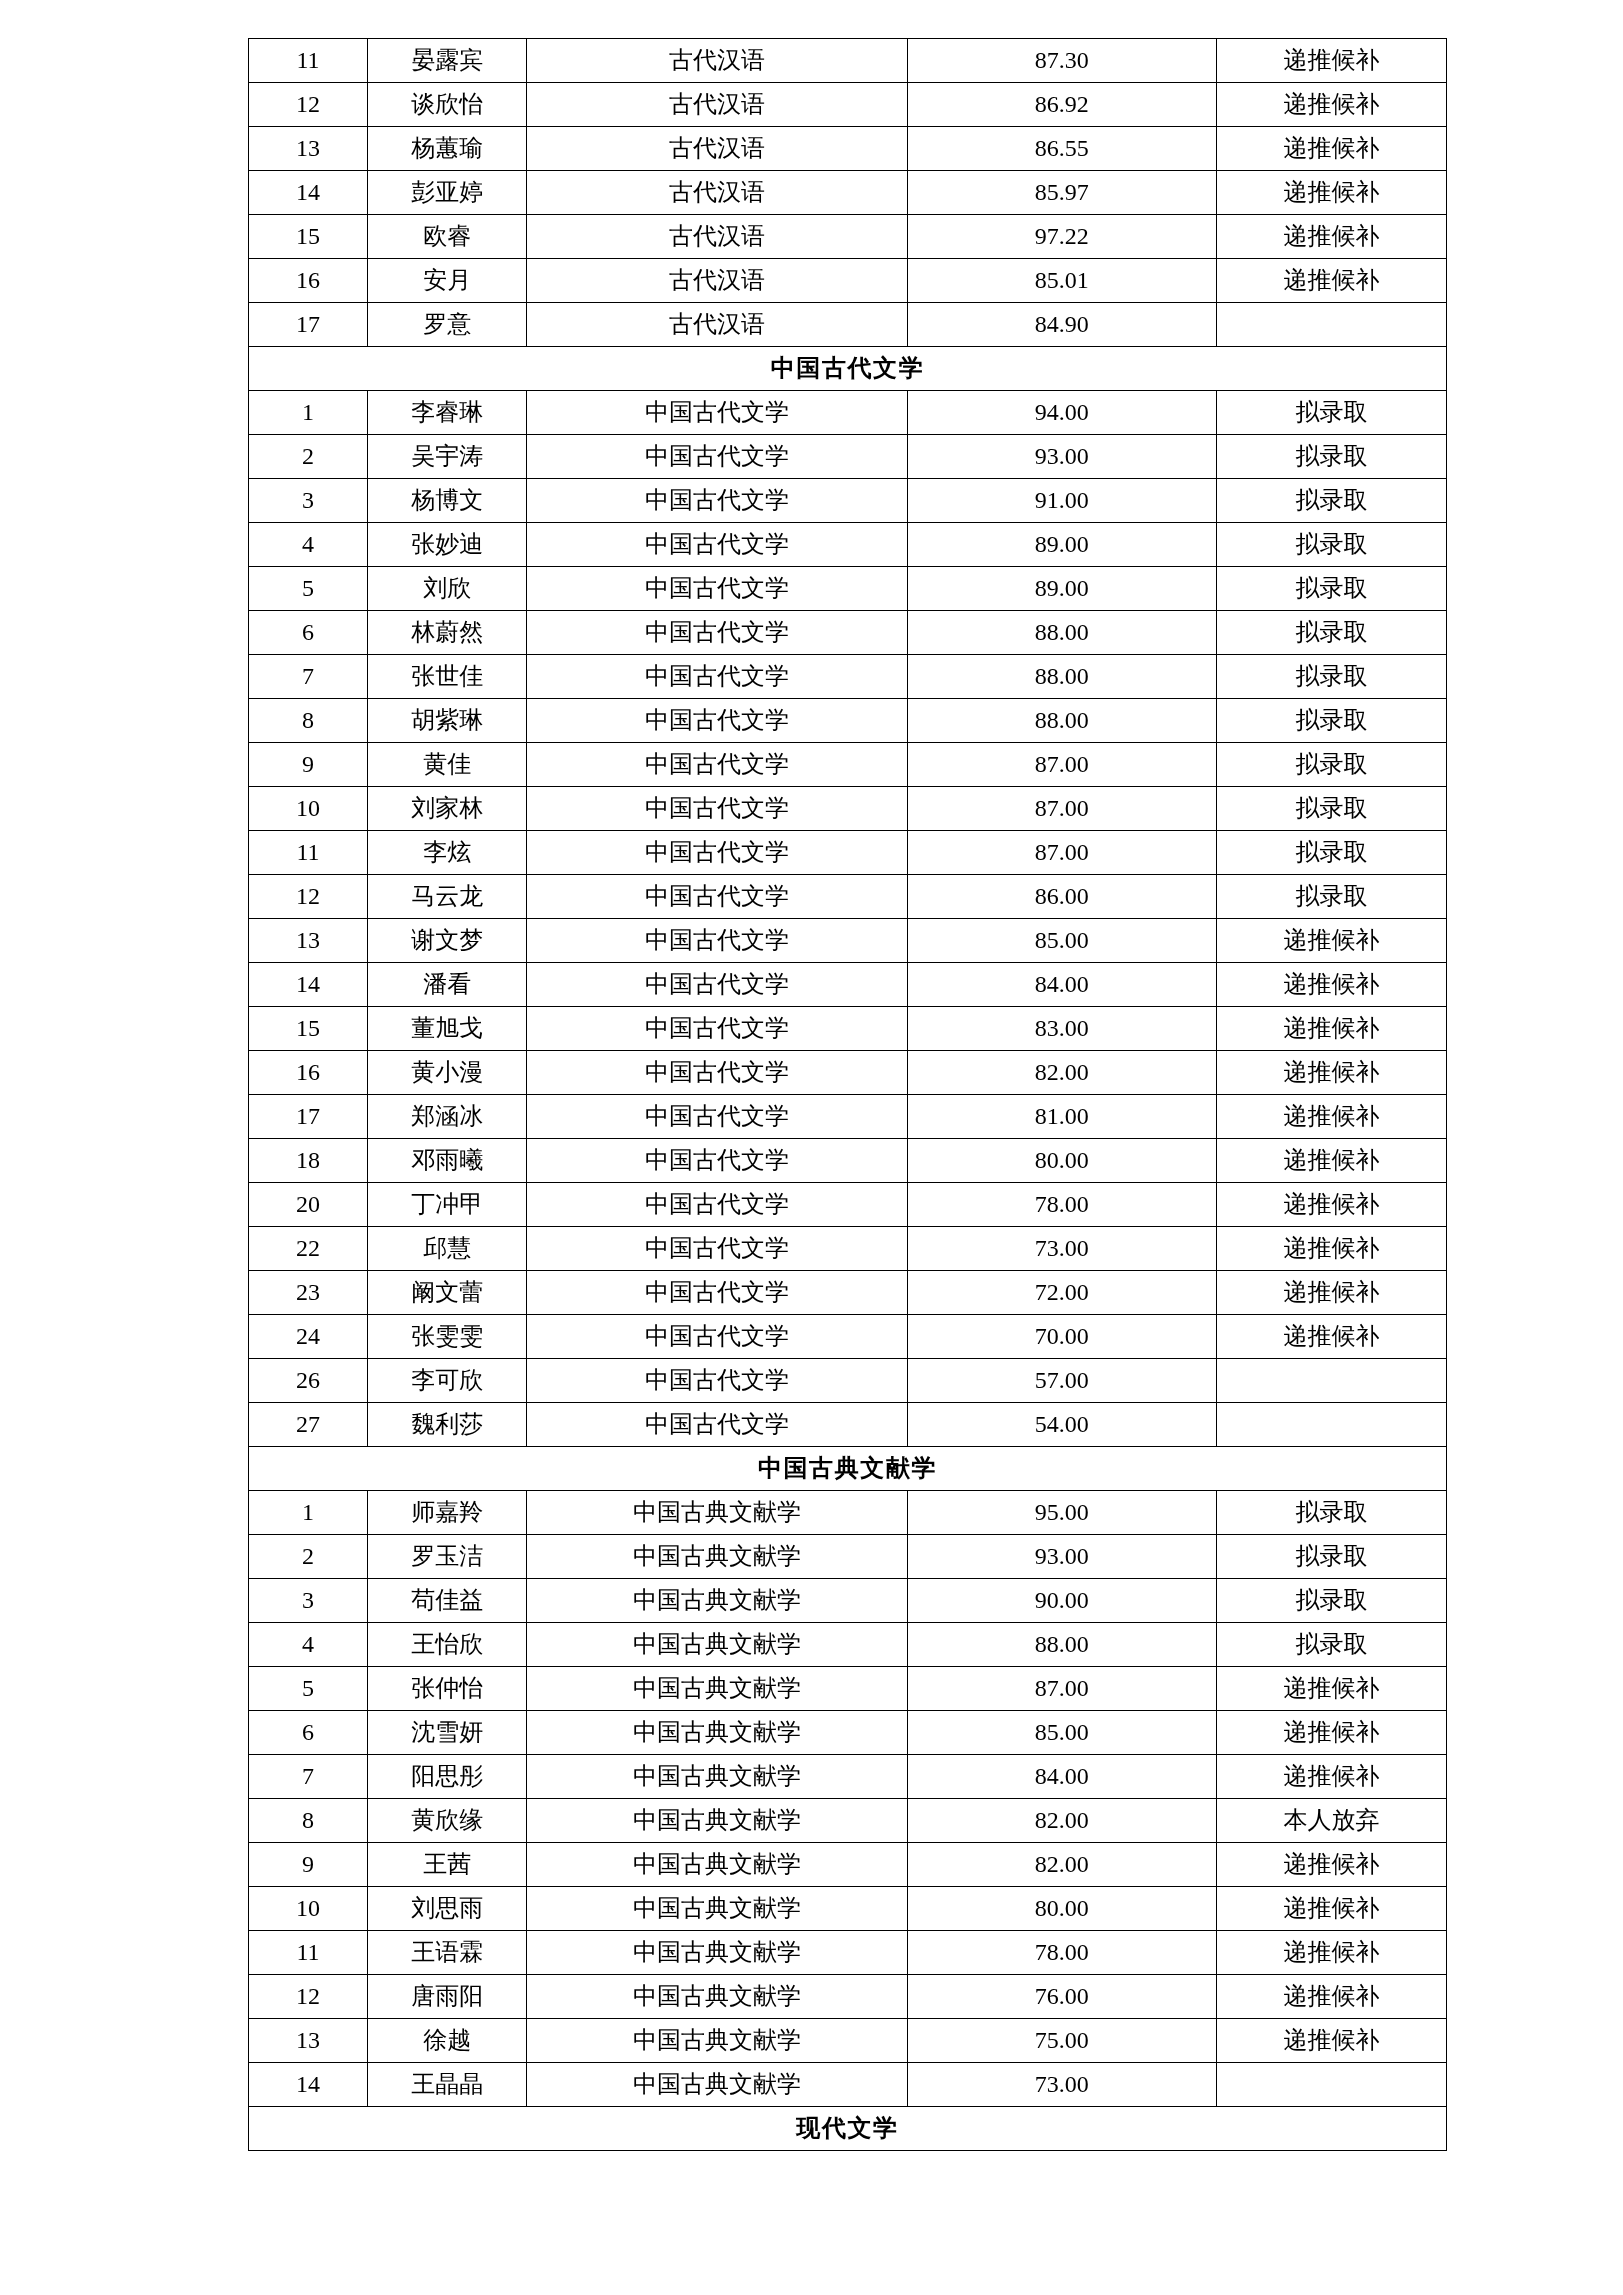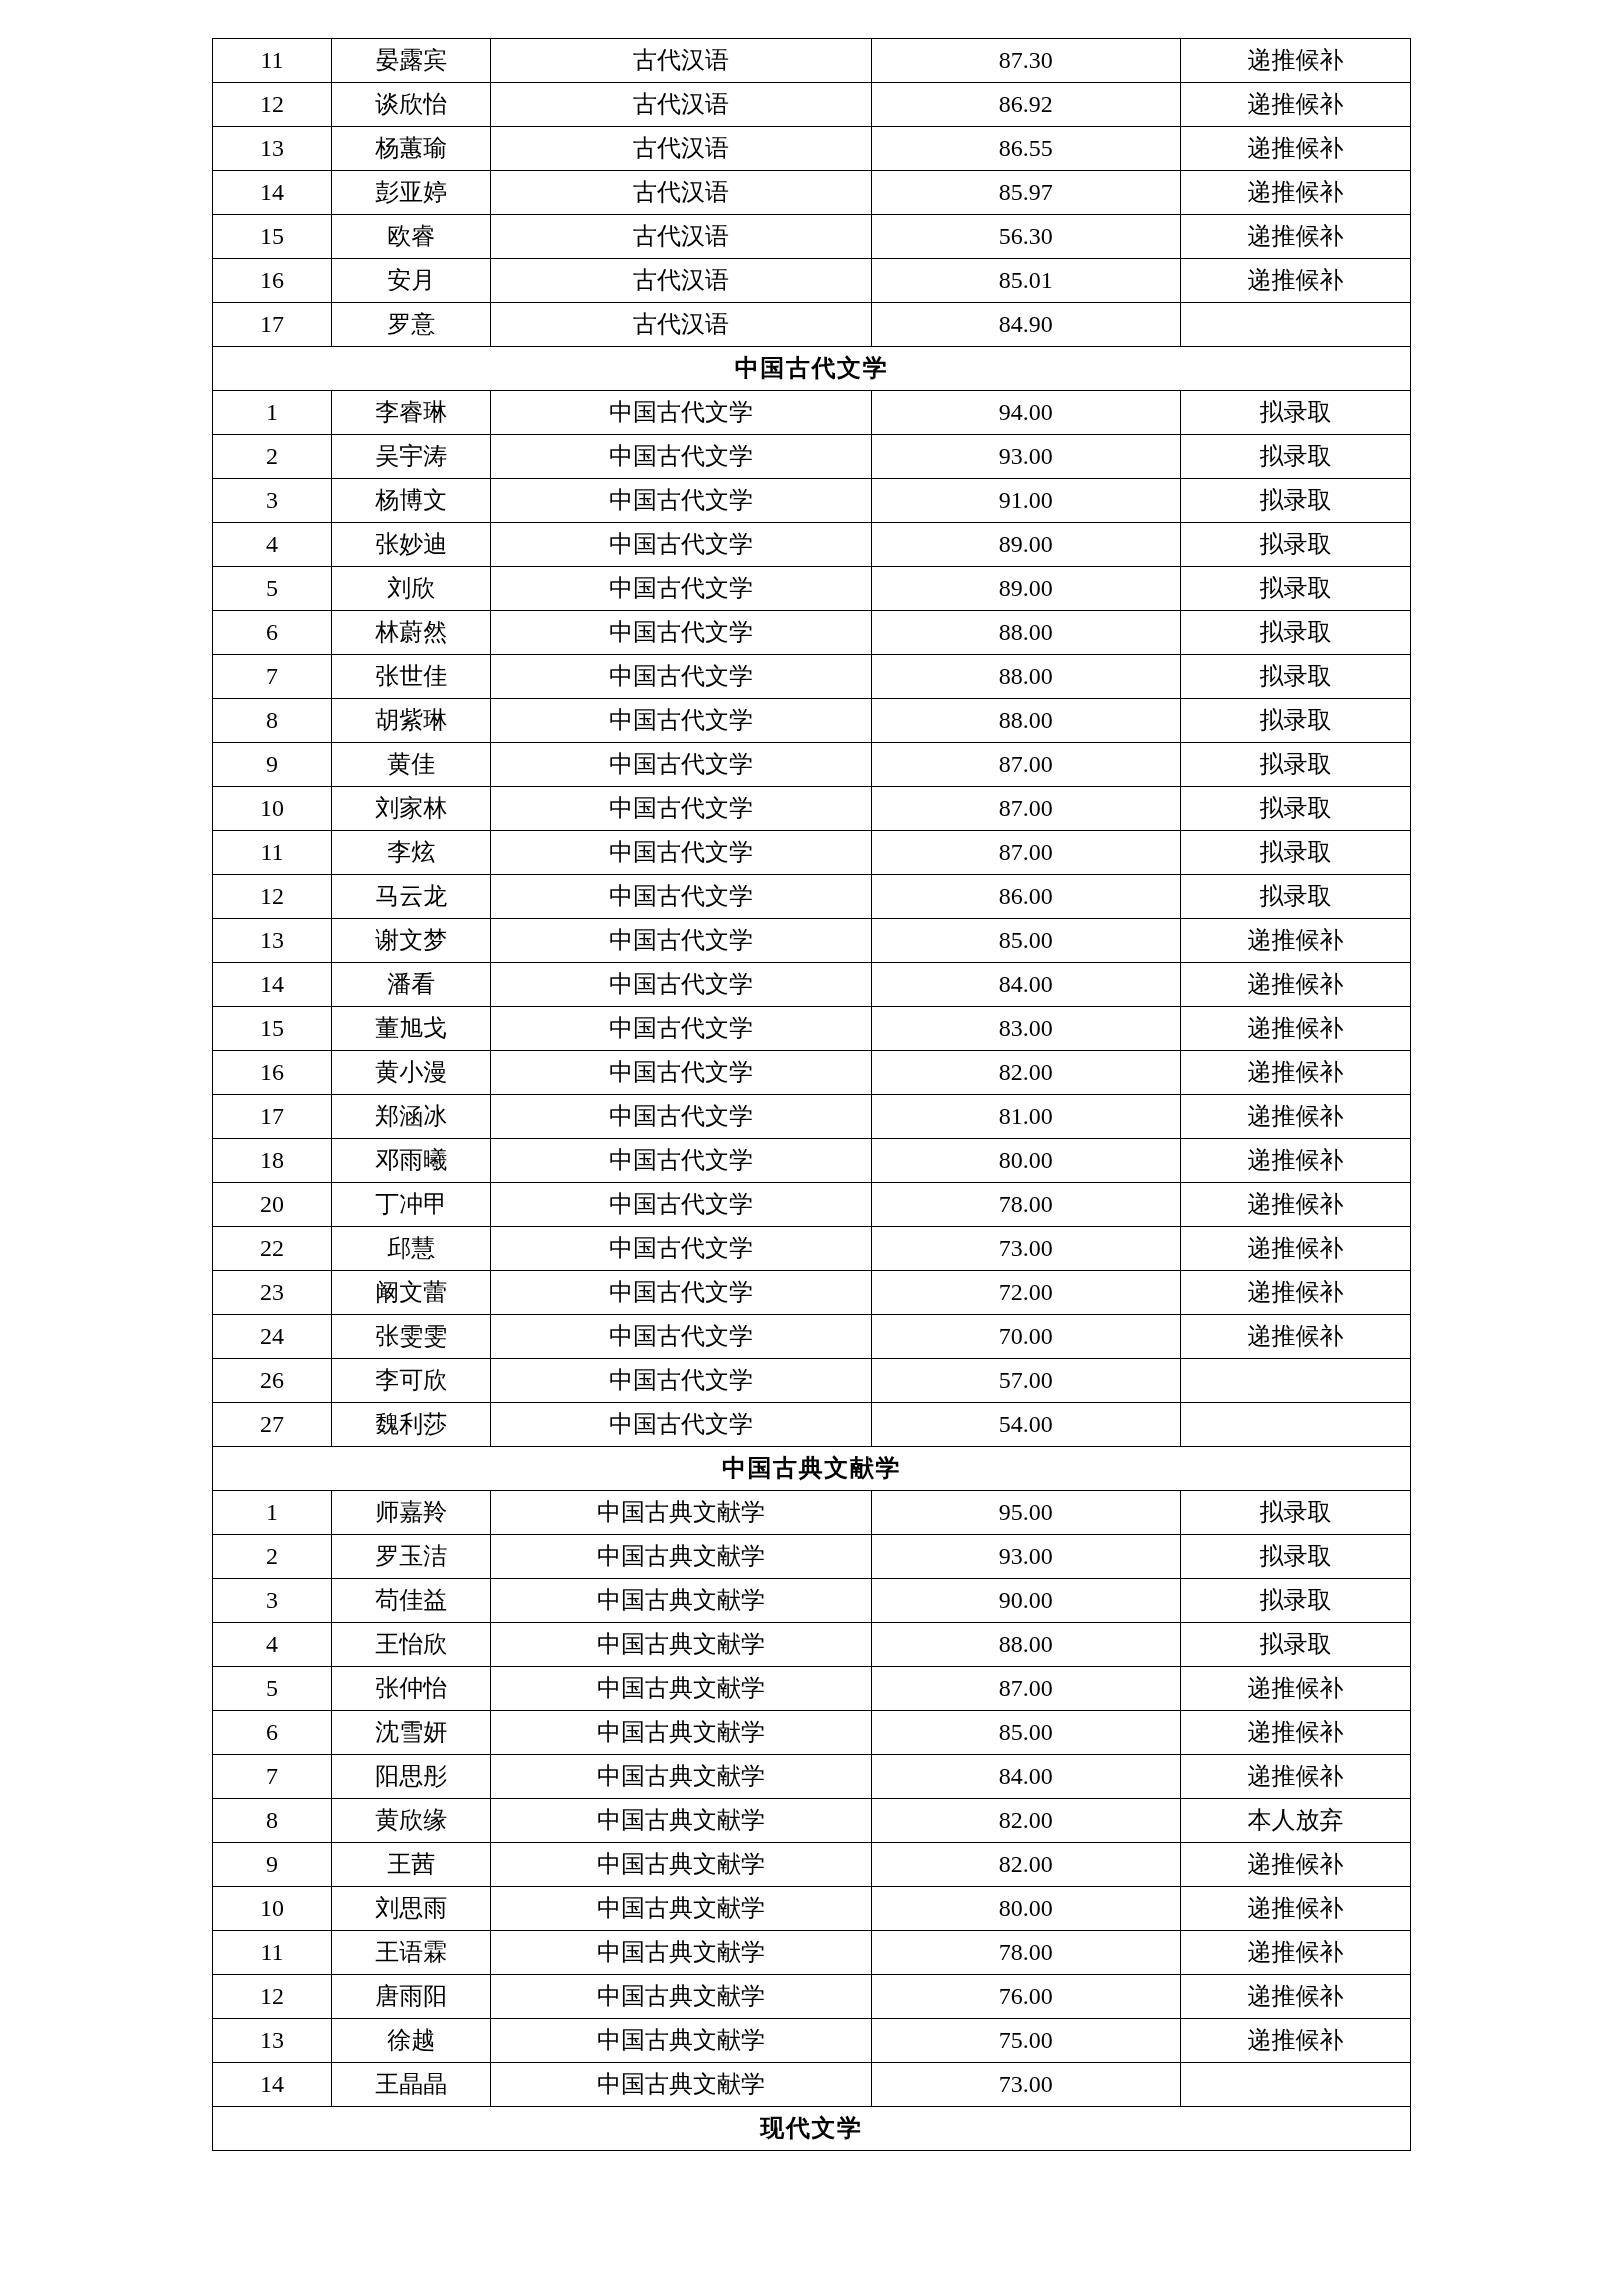--- a/index.html
+++ b/index.html
@@ -16,20 +16,21 @@
   .page {
     width: 1623px;
     min-height: 2295px;
     box-sizing: border-box;
     padding: 38px 212px 32px 212px;
   }
   table.roster {
     border-collapse: collapse;
     width: 100%;
     table-layout: fixed;
+    margin-left: 36px;
   }
   table.roster td {
     border: 1.6px solid #000000;
     height: 43px;
     padding: 0 3.2px;
     text-align: center;
     vertical-align: middle;
     font-size: 24px;
     line-height: 1.1;
     white-space: nowrap;
@@ -93,21 +94,21 @@
           <td class="rank">14</td>
           <td class="name">彭亚婷</td>
           <td class="major">古代汉语</td>
           <td class="score">85.97</td>
           <td class="status">递推候补</td>
         </tr>
         <tr class="data-row">
           <td class="rank">15</td>
           <td class="name">欧睿</td>
           <td class="major">古代汉语</td>
-          <td class="score">56.30</td>
+          <td class="score">97.22</td>
           <td class="status">递推候补</td>
         </tr>
         <tr class="data-row">
           <td class="rank">16</td>
           <td class="name">安月</td>
           <td class="major">古代汉语</td>
           <td class="score">85.01</td>
           <td class="status">递推候补</td>
         </tr>
         <tr class="data-row">

